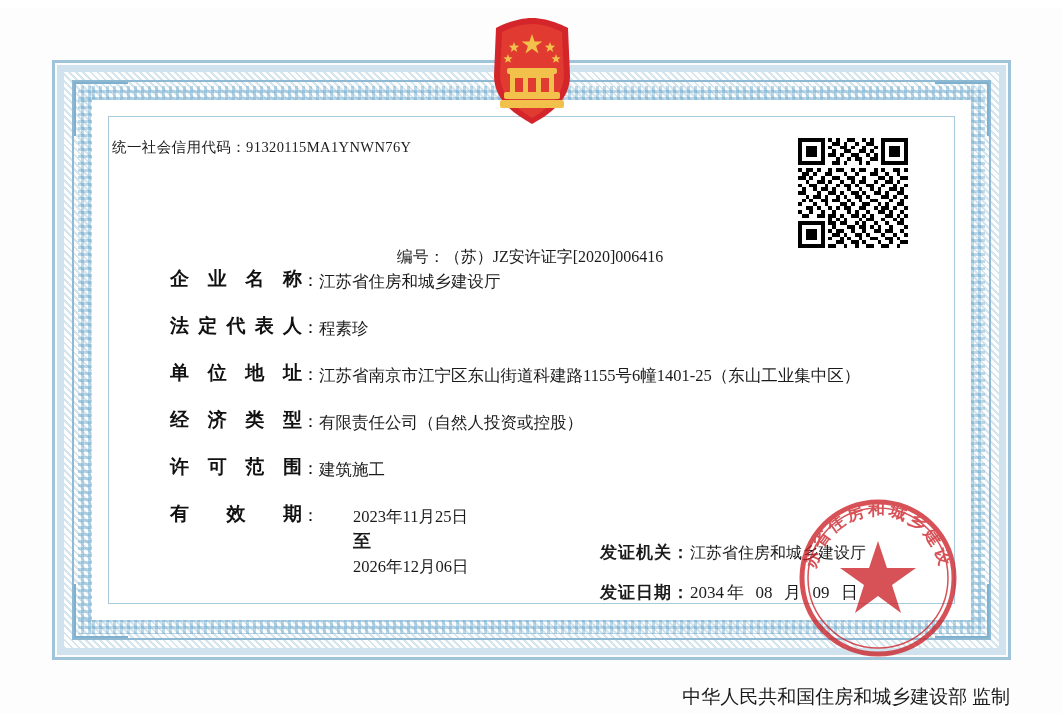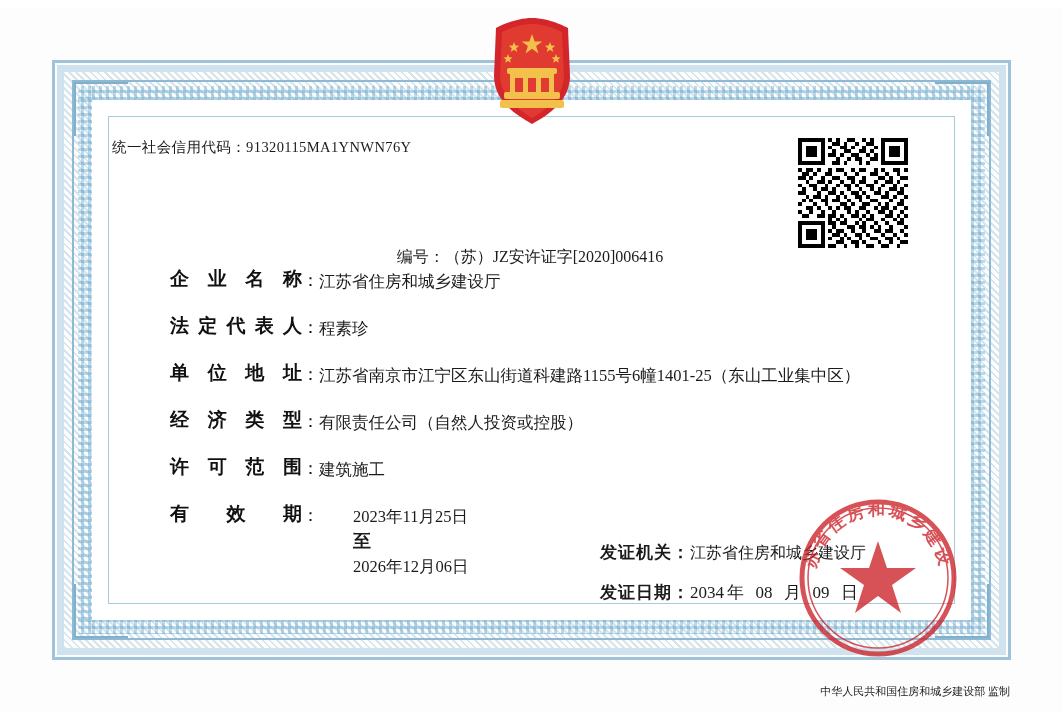--- a/index.html
+++ b/index.html
@@ -219,21 +219,21 @@
     z-index: 6;
     opacity: 0.78;
   }
 
   
   .footer {
     position: absolute;
     left: 0; top: 676px;
     width: 1010px;
     text-align: right;
-    font-size: 11px;
+    font-size: 19px;
     color: #1b1b1b;
   }
 </style>
 </head>
 <body>
 
 <div class="certificate">
 
   <div class="border-outer"></div>
   <div class="border-outer2"></div>

